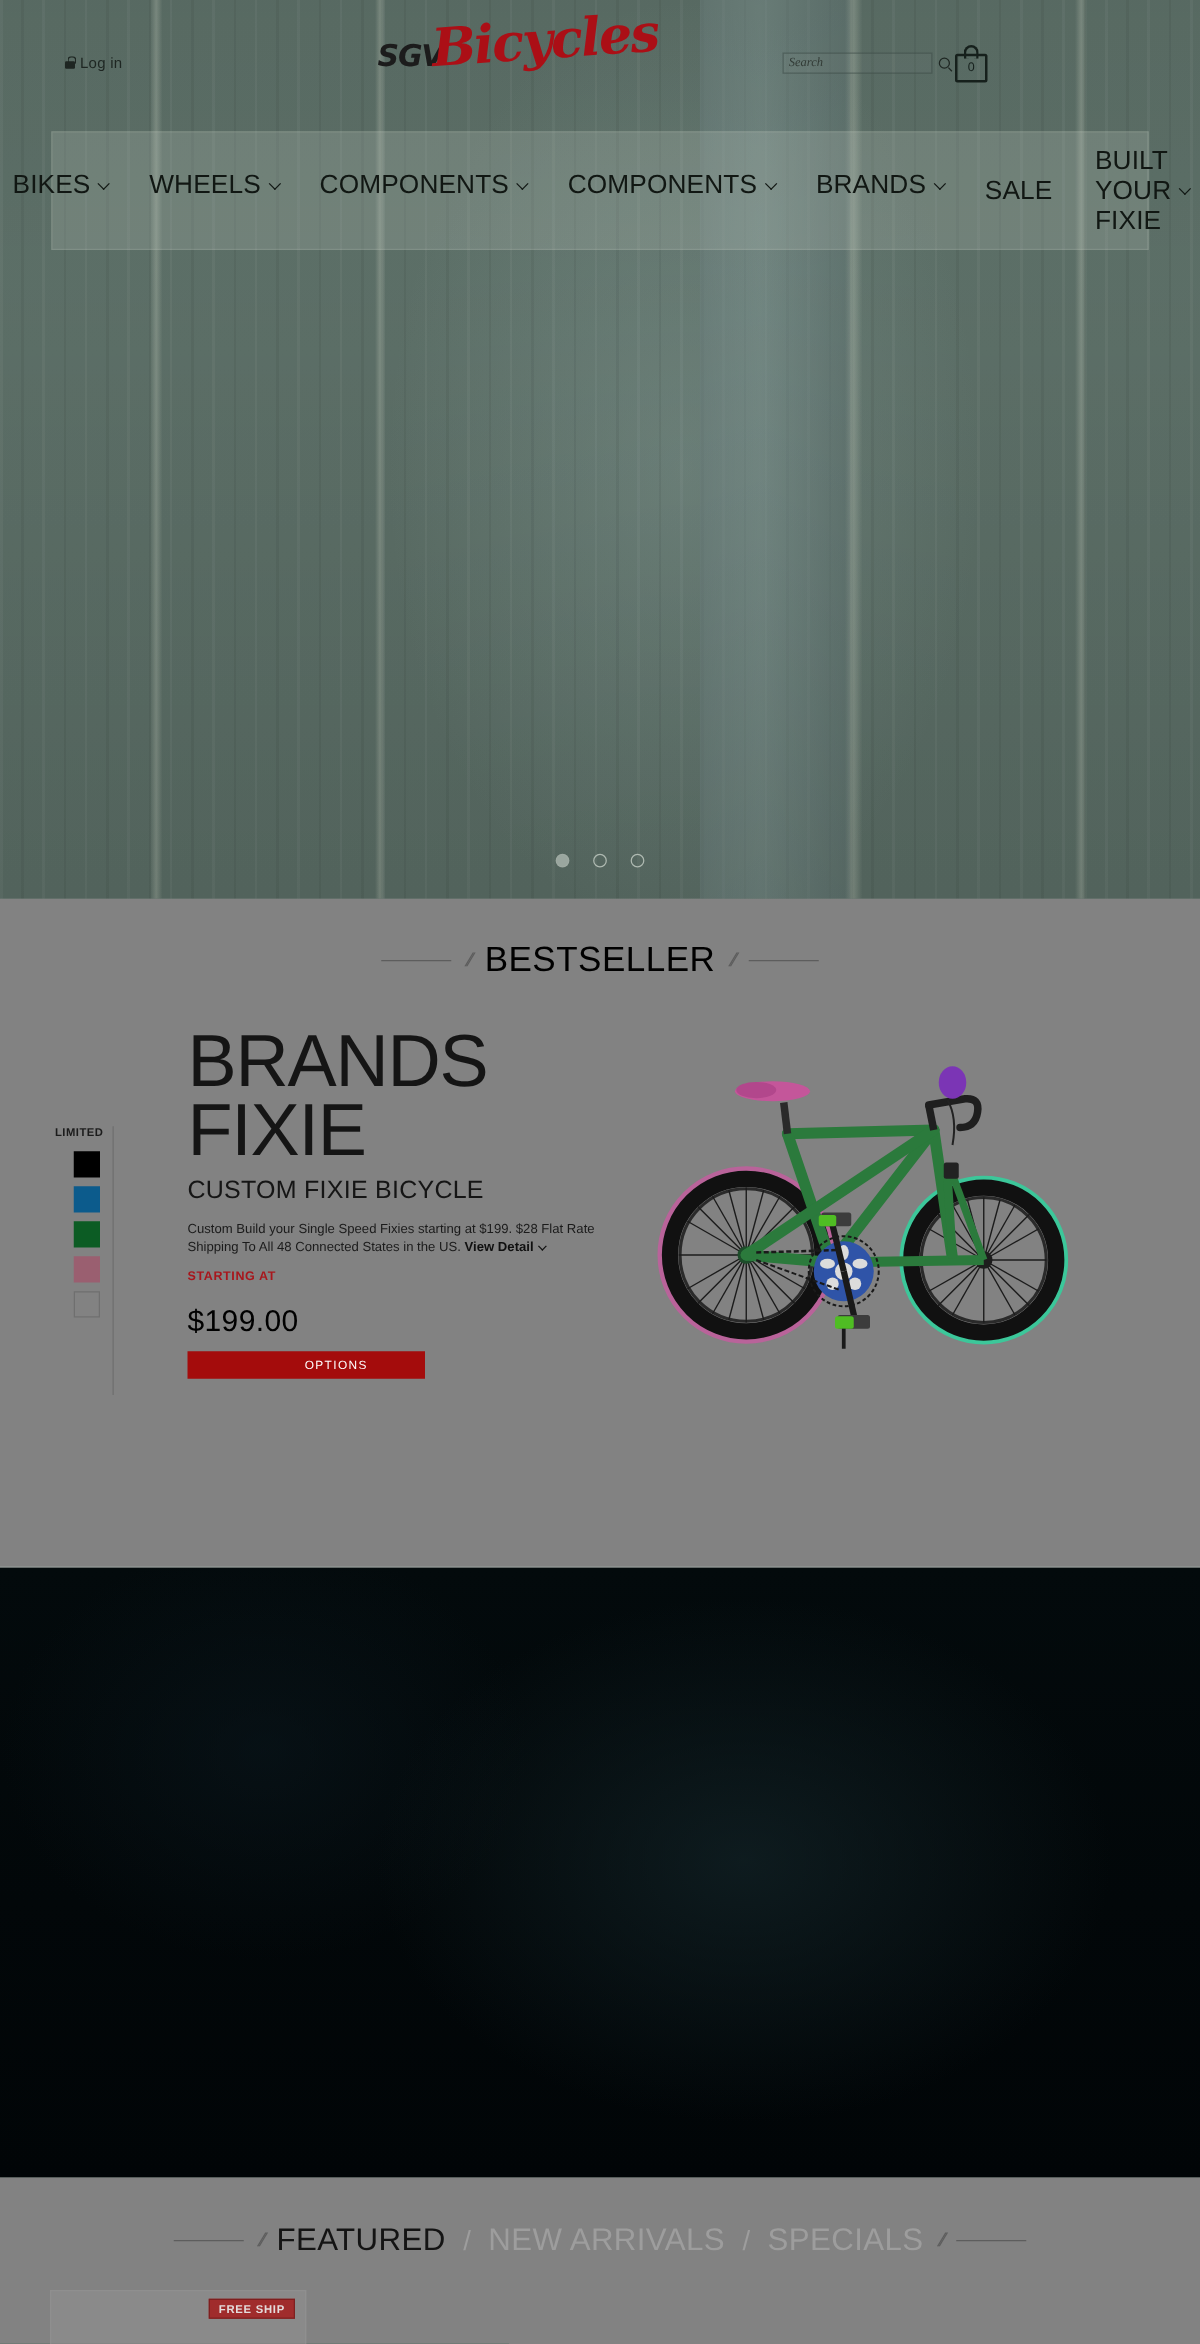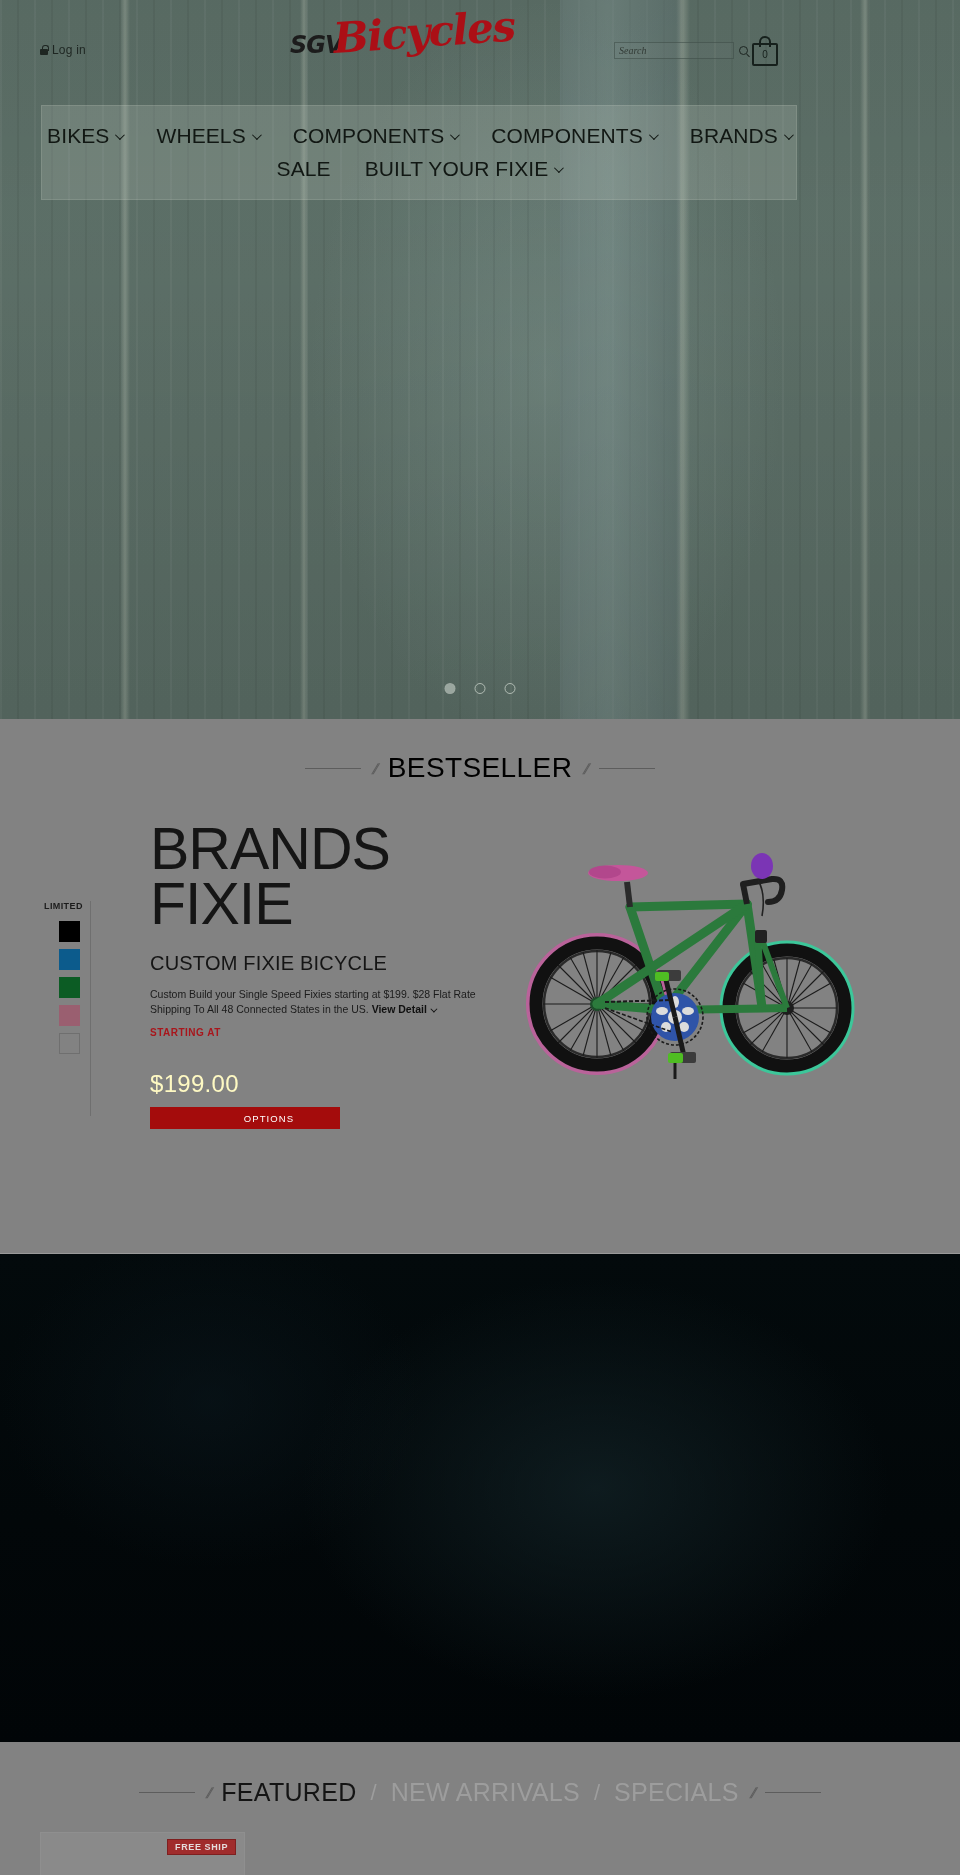--- a/index.html
+++ b/index.html
@@ -32,21 +32,21 @@
   .hero-door {
     position: absolute; left: 560px; top: 0; width: 120px; height: 719px;
     background: linear-gradient(90deg, rgba(110,130,128,0.55), rgba(130,152,150,0.45) 40%, rgba(96,116,114,0.55));
   }
   .hero-shadow {
     position: absolute; left: 0; top: 0; width: 960px; height: 719px;
     background: linear-gradient(180deg, rgba(0,0,0,0.05), rgba(0,0,0,0.02) 30%, rgba(0,0,0,0.10));
   }
 
   
-  .header { position: absolute; left: 0; top: 0; width: 806px; height: 100px; z-index: 6; }
+  .header { position: absolute; left: 12px; top: 0; width: 806px; height: 100px; z-index: 6; }
   .login {
     position: absolute; left: 40px; top: 43px;
     display: flex; align-items: center; gap: 4px;
     font-size: 12px; color: #1e2622; letter-spacing: .2px;
   }
   .lock-ico { display: inline-block; width: 8px; height: 10px; position: relative; }
   .lock-ico::before {
     content: ""; position: absolute; left: 1.5px; top: 0; width: 5px; height: 5px;
     border: 1.4px solid #1e2622; border-bottom: none; border-radius: 3px 3px 0 0;
   }
@@ -101,25 +101,25 @@
     position: absolute; left: 7px; top: 0; width: 12px; height: 11px;
     border: 2.2px solid #16201c; border-bottom: none; border-radius: 7px 7px 0 0;
   }
   .cart-count {
     position: absolute; left: 0; top: 13px; width: 26px; text-align: center;
     font-size: 10px; color: #16201c; font-weight: 400;
   }
 
   
   .navwrap {
-    position: absolute; left: 41px; top: 105px; width: 756px; height: 95px;
+    position: absolute; left: 41px; top: 105px; width: 878px; height: 95px;
     background: rgba(190,200,190,0.22);
     border: 1px solid rgba(210,218,208,0.16);
     z-index: 6;
-    display: flex; flex-direction: column; align-items: center; justify-content: center;
+    display: flex; flex-direction: row; align-items: center; justify-content: center;
   }
   .navrow { display: flex; align-items: center; justify-content: center; }
   .navrow.row1 { gap: 0; margin-bottom: 9px; }
   .navrow.row2 { gap: 0; }
   .navitem {
     display: flex; align-items: center; gap: 6px;
     padding: 0 17px; cursor: pointer;
     font-size: 21px; color: #111713; letter-spacing: .1px;
     font-weight: 400;
   }
@@ -162,35 +162,35 @@
   .sw { width: 21px; height: 21px; margin: 0 0 7px 16px; }
   .sw.empty { border: 1px solid #6f6f6f; background: transparent; }
 
   .pinfo { position: absolute; left: 150px; top: 0; width: 345px; }
   .ptitle {
     font-size: 59px; line-height: .93; font-weight: 400; color: #151515;
     letter-spacing: -1px;
   }
   .psub {
     font-size: 20px; font-weight: 400; color: #151515; letter-spacing: .2px;
-    margin-top: 20px;
+    margin-top: 9px;
   }
   .pdesc {
     font-size: 10.5px; line-height: 1.5; color: #1b1b1b; margin-top: 12px; width: 340px;
   }
   .viewdetail { font-weight: 700; color: #101010; }
   .vd-caret {
     display: inline-block; width: 5px; height: 5px;
     border-right: 1.2px solid #101010; border-bottom: 1.2px solid #101010;
     transform: rotate(45deg) translateY(-2px); margin-left: 3px;
   }
   .starting {
     font-size: 10px; font-weight: 700; color: #a8161c; letter-spacing: .5px; margin-top: 9px;
   }
-  .price { font-size: 24px; color: #fef9c3; margin-top: 32px; letter-spacing: .3px; }
+  .price { font-size: 24px; color: #000000; margin-top: 17px; letter-spacing: .3px; }
   .options-btn {
     margin-top: 9px; width: 190px; height: 22px;
     background: #a40c0c; color: #ffffff; border: none; cursor: pointer;
     font-size: 9.5px; letter-spacing: 1.1px; font-family: "Liberation Sans", sans-serif; padding-left: 48px;
   }
 
   
   .bikewrap { position: absolute; left: 500px; top: 10px; width: 380px; height: 260px; }
 
   

